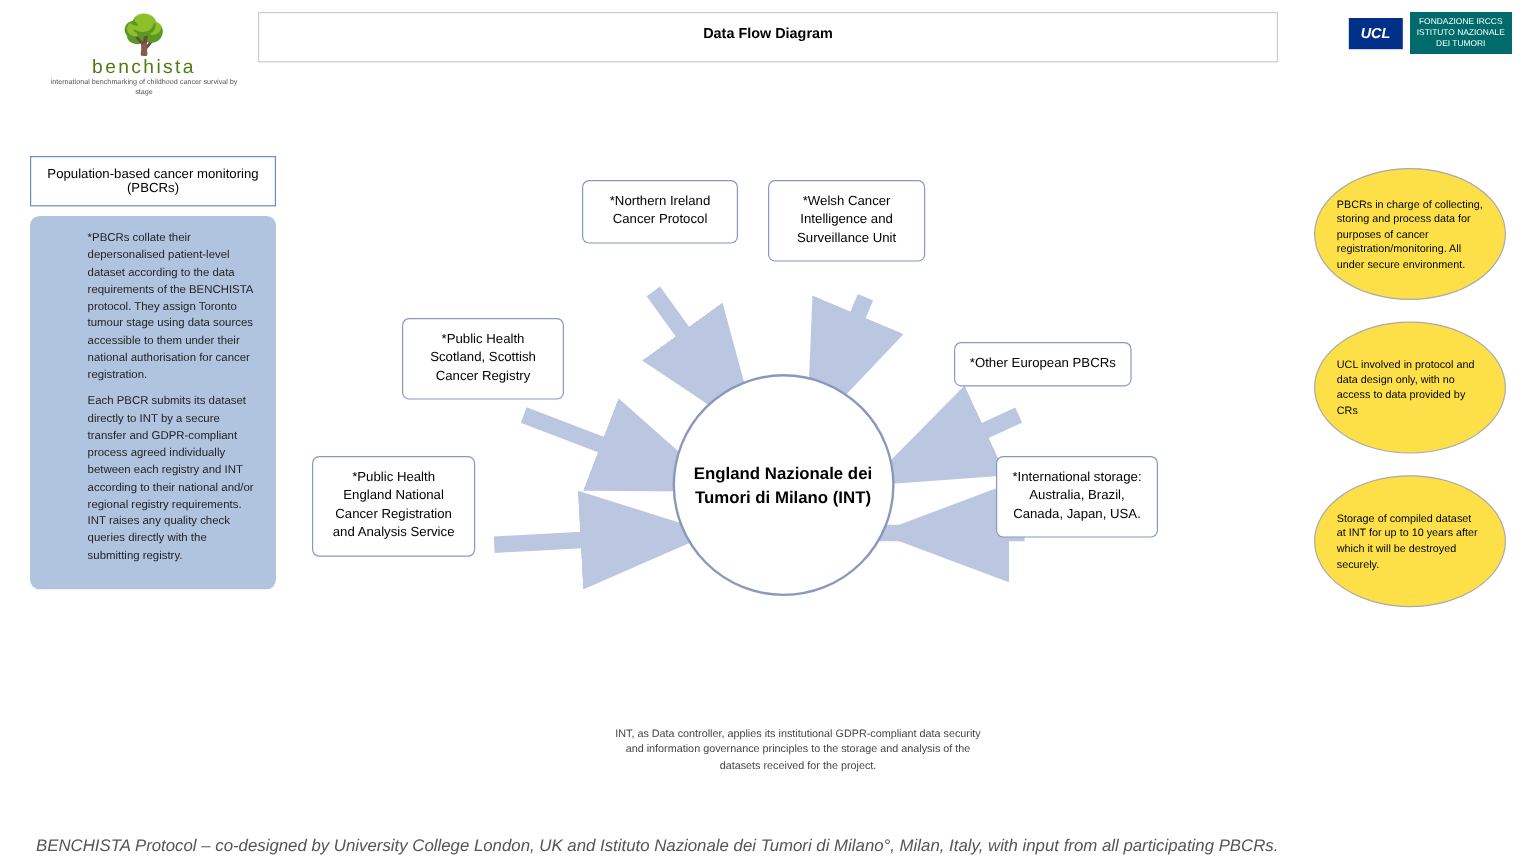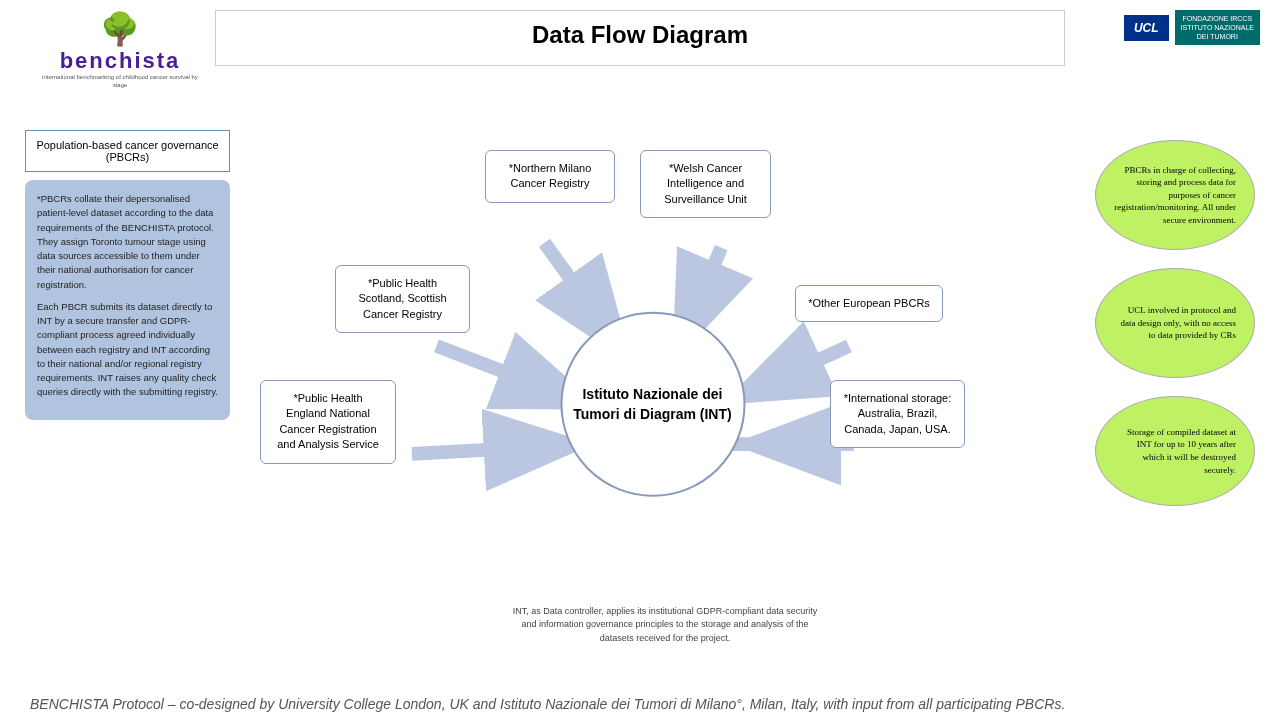--- a/index.html
+++ b/index.html
@@ -16,44 +16,44 @@
     .header-box {
       position: absolute;
       top: 10px;
       left: 215px;
       right: 215px;
       border: 1px solid #ccc;
       padding: 10px 20px;
       text-align: center;
     }
     .header-title {
-      font-size: 24px;
+      font-size: 12px;
       font-weight: bold;
       margin-bottom: 6px;
     }
     .header-subtitle {
       font-size: 13px;
       font-weight: bold;
     }
 
     
     .logo-left {
       position: absolute;
       top: 10px;
       left: 40px;
       width: 160px;
       text-align: center;
     }
     .logo-tree {
       font-size: 32px;
     }
     .logo-name {
-      font-size: 22px;
-      font-weight: bold;
-      color: #4c1d95;
+      font-size: 16px;
+      font-weight: normal;
+      color: #4d7c0f;
       letter-spacing: 2px;
     }
     .logo-tagline {
       font-size: 6px;
       color: #555;
       line-height: 1.3;
     }
 
     
     .logo-right {
@@ -99,47 +99,47 @@
     .pbcr-desc-box {
       background: #b0c4e0;
       border-radius: 8px;
       padding: 12px 12px;
       font-size: 9.5px;
       line-height: 1.5;
       color: #222;
     }
     .pbcr-desc-box p {
       margin-bottom: 8px;
+      margin-left: 36px;
     }
 
     
     .right-sidebar {
       position: absolute;
       top: 140px;
       right: 15px;
       width: 180px;
       display: flex;
       flex-direction: column;
       gap: 18px;
     }
     .circle-note {
       width: 160px;
       height: 110px;
       border-radius: 50%;
       border: 1.5px solid #aaa;
       display: flex;
       align-items: center;
       justify-content: center;
-      text-align: right;
+      text-align: left;
       font-size: 9px;
       line-height: 1.4;
       padding: 18px;
-      background: #bef264;
+      background: #fde047;
       margin: 0 auto;
-      font-family: Liberation Serif, serif;
     }
 
     
     .diagram {
       position: absolute;
       top: 110px;
       left: 240px;
       right: 215px;
       bottom: 40px;
     }
@@ -227,21 +227,21 @@
 <div class="logo-right">
   <div class="ucl-logo">
     <span>UCL</span>
   </div>
   <div class="int-logo" style="font-size:7px; line-height:1.3; padding:4px 6px;">
     FONDAZIONE IRCCS<br>ISTITUTO NAZIONALE<br>DEI TUMORI
   </div>
 </div>
 
 <div class="left-sidebar">
-  <div class="pbcr-label-box">Population-based cancer governance (PBCRs)</div>
+  <div class="pbcr-label-box">Population-based cancer monitoring (PBCRs)</div>
   <div class="pbcr-desc-box">
     <p>*PBCRs collate their depersonalised patient-level dataset according to the data requirements of the BENCHISTA protocol. They assign Toronto tumour stage using data sources accessible to them under their national authorisation for cancer registration.</p>
     <p>Each PBCR  submits its dataset directly to INT by a secure transfer and GDPR-compliant process agreed individually between each registry and INT according to their national and/or regional registry requirements. INT raises any quality check queries directly with the submitting registry.</p>
   </div>
 </div>
 
 <div class="right-sidebar">
   <div class="circle-note">PBCRs in charge of collecting, storing and process data for purposes of cancer registration/monitoring. All under secure environment.</div>
   <div class="circle-note">UCL involved in protocol and data design only, with no access to data provided by CRs</div>
   <div class="circle-note">Storage of compiled dataset at INT  for up to 10 years after which it will be destroyed securely.</div>
@@ -263,21 +263,21 @@
     <line x1="200" y1="220" x2="370" y2="285" stroke="#7a8fc4" stroke-width="14" opacity="0.5" marker-end="url(#arrowhead)"></line>
 
     <line x1="620" y1="220" x2="490" y2="280" stroke="#7a8fc4" stroke-width="14" opacity="0.5" marker-end="url(#arrowhead)"></line>
 
     <line x1="175" y1="330" x2="360" y2="320" stroke="#7a8fc4" stroke-width="14" opacity="0.5" marker-end="url(#arrowhead)"></line>
 
     <line x1="625" y1="320" x2="500" y2="320" stroke="#7a8fc4" stroke-width="14" opacity="0.5" marker-end="url(#arrowhead)"></line>
   </svg>
 
   <div class="registry-box" style="width:130px; top:40px; left:245px;">
-    <span>*Northern Milano Cancer Registry</span>
+    <span>*Northern Ireland Cancer Protocol</span>
   </div>
 
   <div class="registry-box" style="width:131px; top:40px; left:400px;">
     <span>*Welsh Cancer Intelligence and Surveillance Unit</span>
   </div>
 
   <div class="registry-box" style="width:135px; top:155px; left:95px;">
     <span>*Public Health Scotland, Scottish Cancer Registry</span>
   </div>
 
@@ -287,21 +287,21 @@
 
   <div class="registry-box" style="width:136px; top:270px; left:20px;">
     <span>*Public Health England National Cancer Registration and Analysis Service</span>
   </div>
 
   <div class="registry-box" style="width:135px; top:270px; left:590px;">
     <span>*International storage: Australia, Brazil, Canada, Japan, USA.</span>
   </div>
 
   <div class="center-circle">
-    <span>Istituto Nazionale dei Tumori di Diagram (INT)</span>
+    <span>England Nazionale dei Tumori di Milano (INT)</span>
   </div>
 
   <div class="bottom-note">
     <span style="white-space:pre-line;">INT, as Data controller, applies its institutional GDPR-compliant  data security
 and information governance principles to the storage and analysis of the
 datasets received for the project.</span>
   </div>
 
 </div>
 

